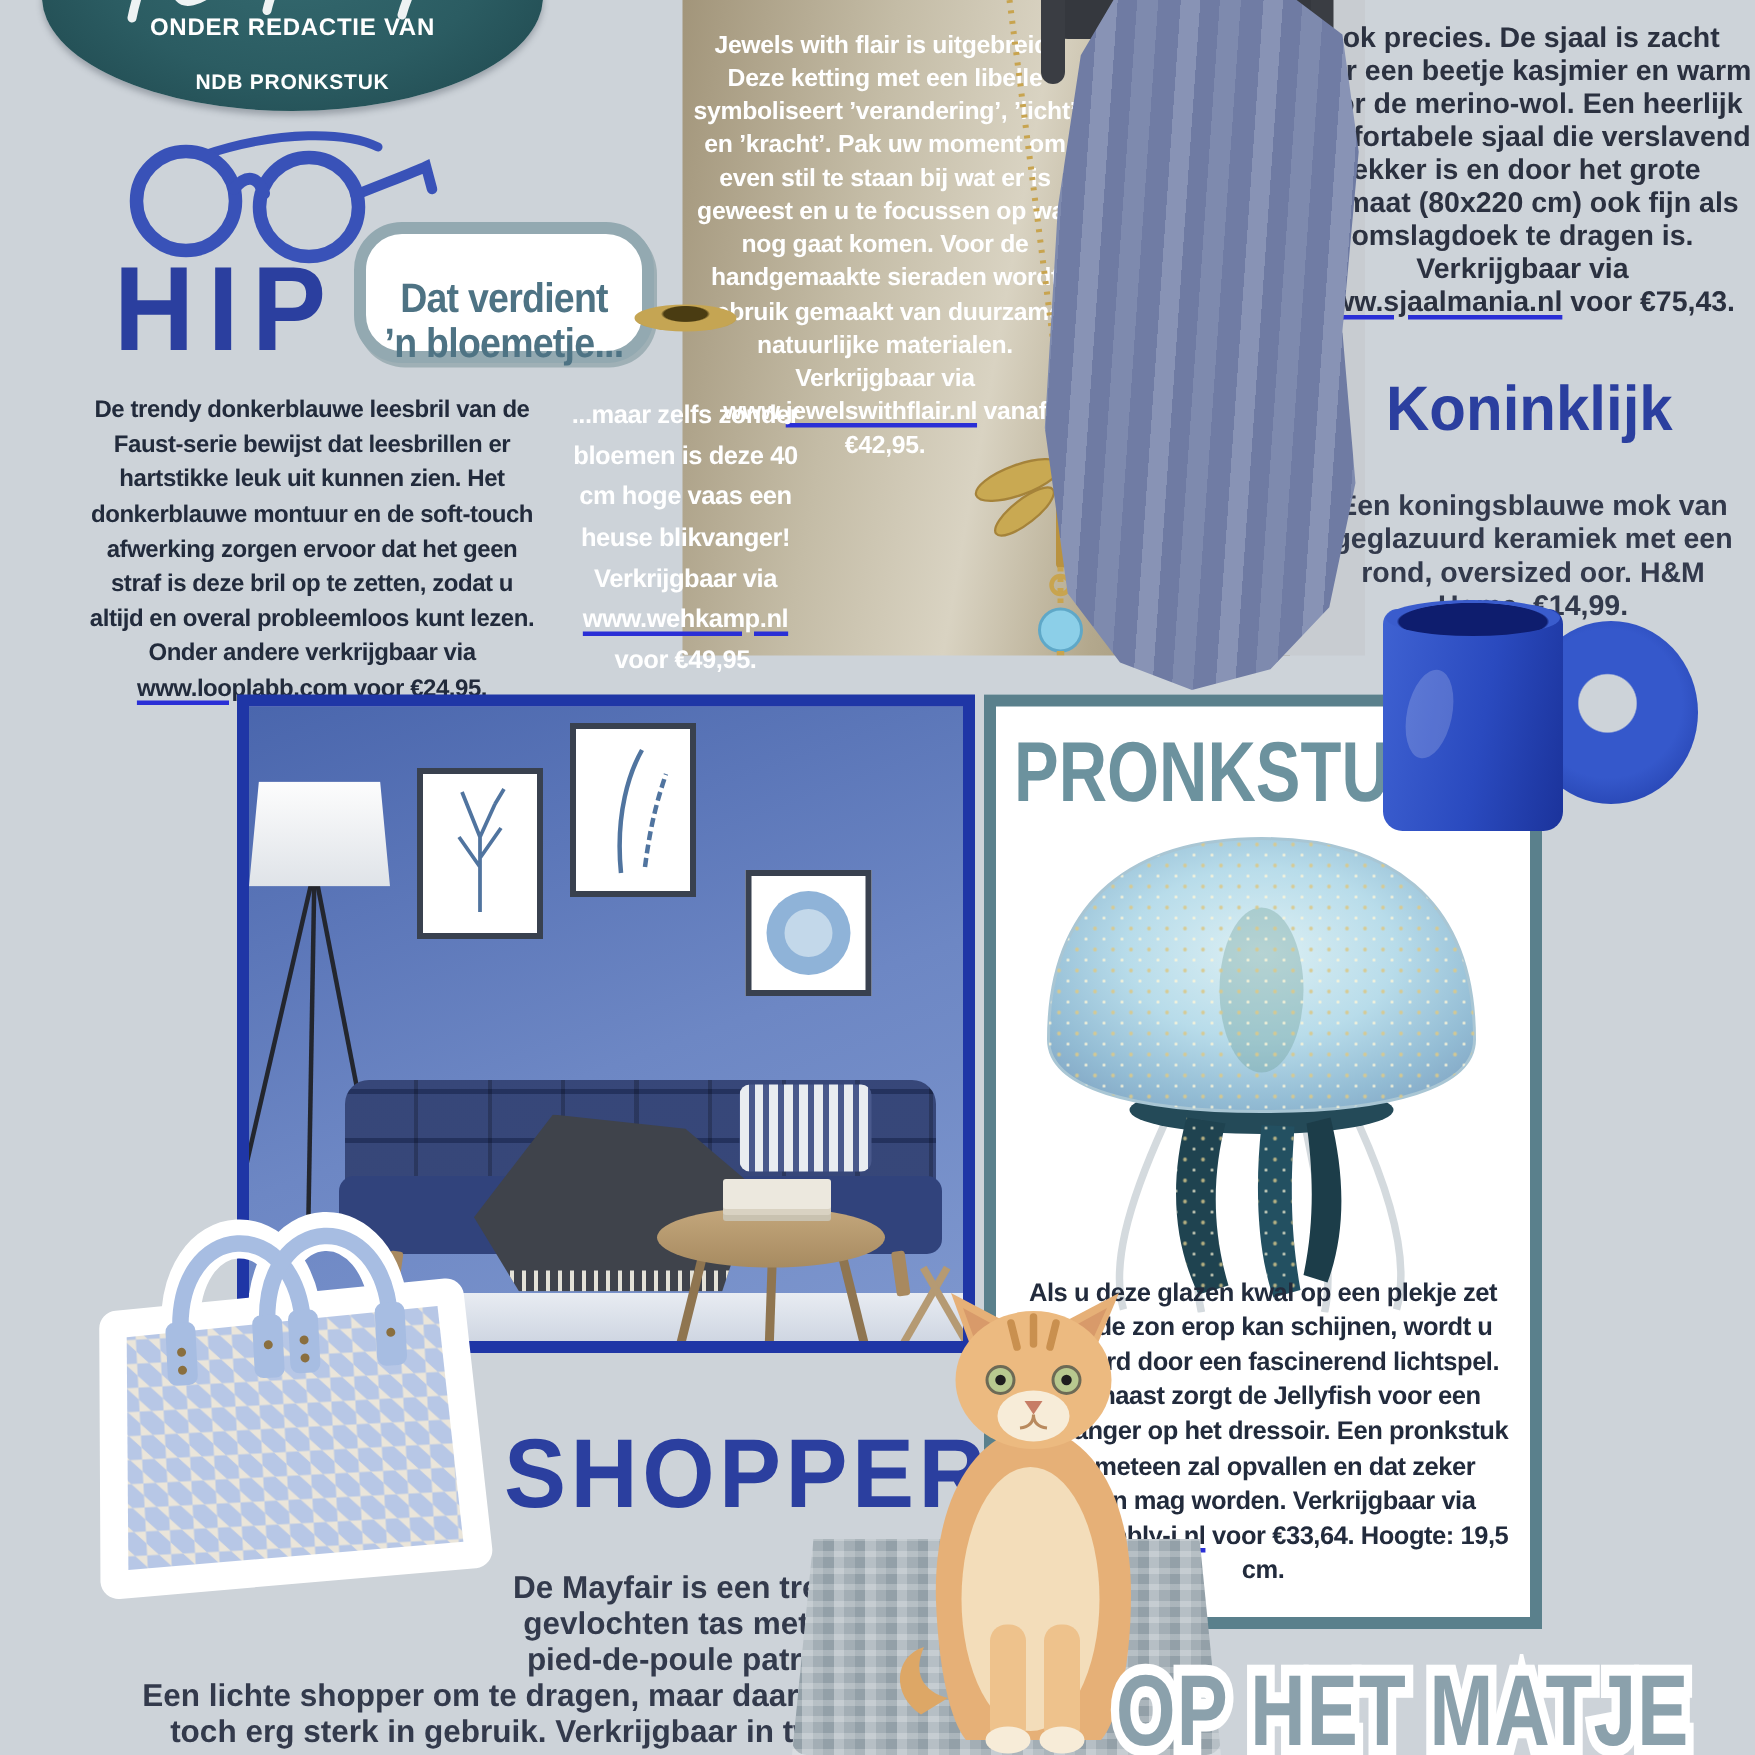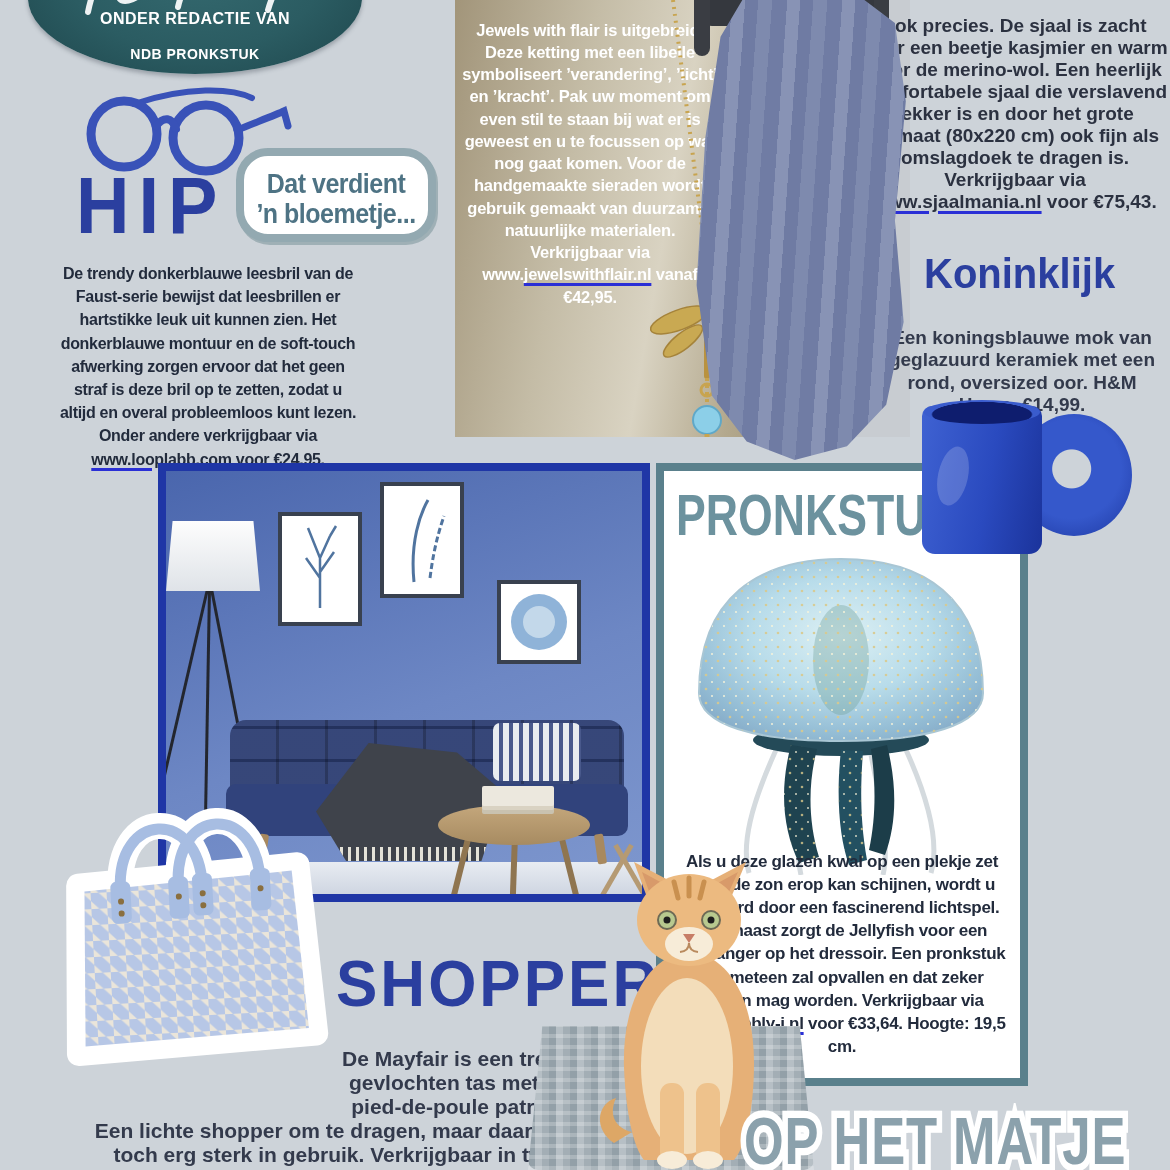--- a/index.html
+++ b/index.html
@@ -25,21 +25,21 @@
   .hip-body{left:56px;top:246px;width:304px;text-align:center;font-size:16px;line-height:1.45;
     font-weight:bold;color:#222b3c;letter-spacing:-0.3px;z-index:2;}
   .maglink{text-decoration:underline;text-decoration-color:#2a2fd6;text-decoration-thickness:3px;
     text-underline-offset:3px;color:inherit;cursor:pointer;}
 
   
   .badge{left:236px;top:148px;width:200px;height:94px;background:#ffffff;border:8px solid #93a9b1;
     border-radius:32px;box-sizing:border-box;z-index:3;box-shadow:2px 3px 0 #9fb0b6;}
   .badge-line{display:block;text-align:center;color:#4e7384;font-weight:bold;font-size:25px;line-height:1.2;
     letter-spacing:-0.5px;transform:scaleY(1.1);}
-  .badge-inner{padding-top:12px;}
+  .badge-inner{padding-top:28px;}
 
   
   .vase{left:368px;top:210px;width:178px;height:242px;z-index:4;
     background:radial-gradient(ellipse at 35% 32%, #4d7689 0%, #3c6375 45%, #2e5062 80%, #27united 100%),
                radial-gradient(ellipse at 35% 32%, #4d7689 0%, #3c6375 45%, #2e5062 85%);
     border-radius:50% 50% 47% 47% / 42% 42% 56% 56%;box-sizing:border-box;}
   .vase:before{content:"";position:absolute;left:50%;top:-7px;transform:translateX(-50%);
     width:68px;height:18px;border-radius:50%;
     background:radial-gradient(ellipse at 50% 35%, #4a3c12 30%, #c5a553 34% 72%, #8f742f 100%);}
   .vase-text{position:relative;padding:36px 10px 0 10px;text-align:center;color:#ffffff;font-weight:bold;
@@ -211,20 +211,23 @@
   </div>
 
   <div class="abs model-backdrop"></div>
   <div class="abs model-top"></div>
   <div class="abs model-arm-l"></div>
   <div class="abs model-arm-r"></div>
   <div class="abs scarf"></div>
 
   <p class="abs sjaal-text"><span>ook precies. De sjaal is zacht door een beetje kasjmier en warm door de merino-wol. Een heerlijk comfortabele sjaal die verslavend lekker is en door het grote formaat (80x220 cm) ook fijn als omslagdoek te dragen is. Verkrijgbaar via </span><a class="maglink">www.sjaalmania.nl</a><span> voor €75,43.</span></p>
 
+  <div class="abs vase">
+    <p class="vase-text"><span>...maar zelfs zonder bloemen is deze 40 cm hoge vaas een heuse blikvanger! Verkrijgbaar via </span><a class="maglink">www.wehkamp.nl</a><span> voor €49,95.</span></p>
+  </div>
 
   <div class="abs kon-title">Koninklijk</div>
   <p class="abs kon-body">Een koningsblauwe mok van geglazuurd keramiek met een rond, oversized oor. H&amp;M Home, €14,99.</p>
 
   <div class="abs mug">
     <div class="mug-handle"></div>
     <div class="mug-body"></div>
   </div>
 
   <div class="abs room">

